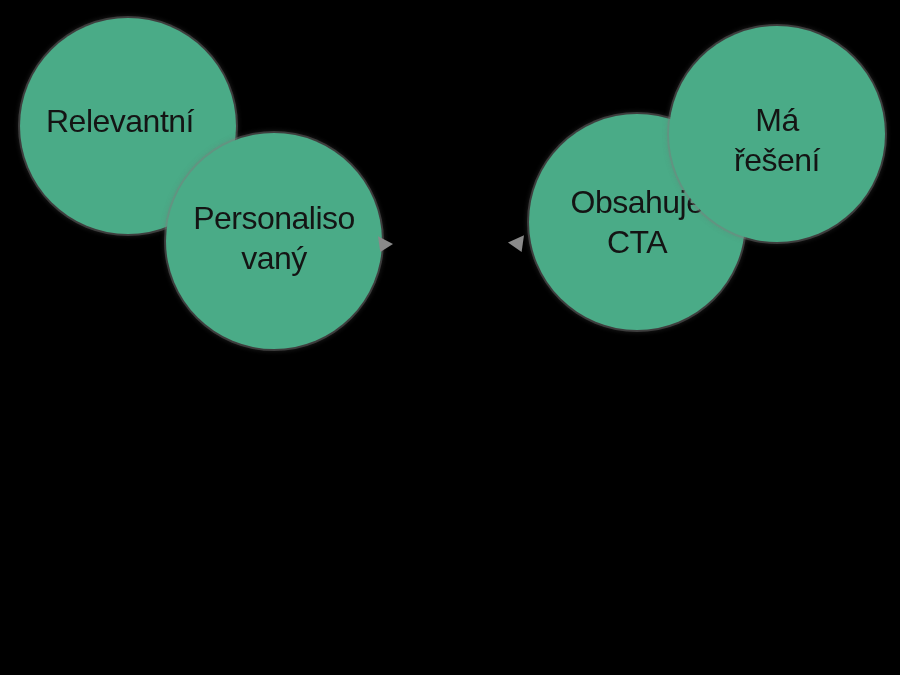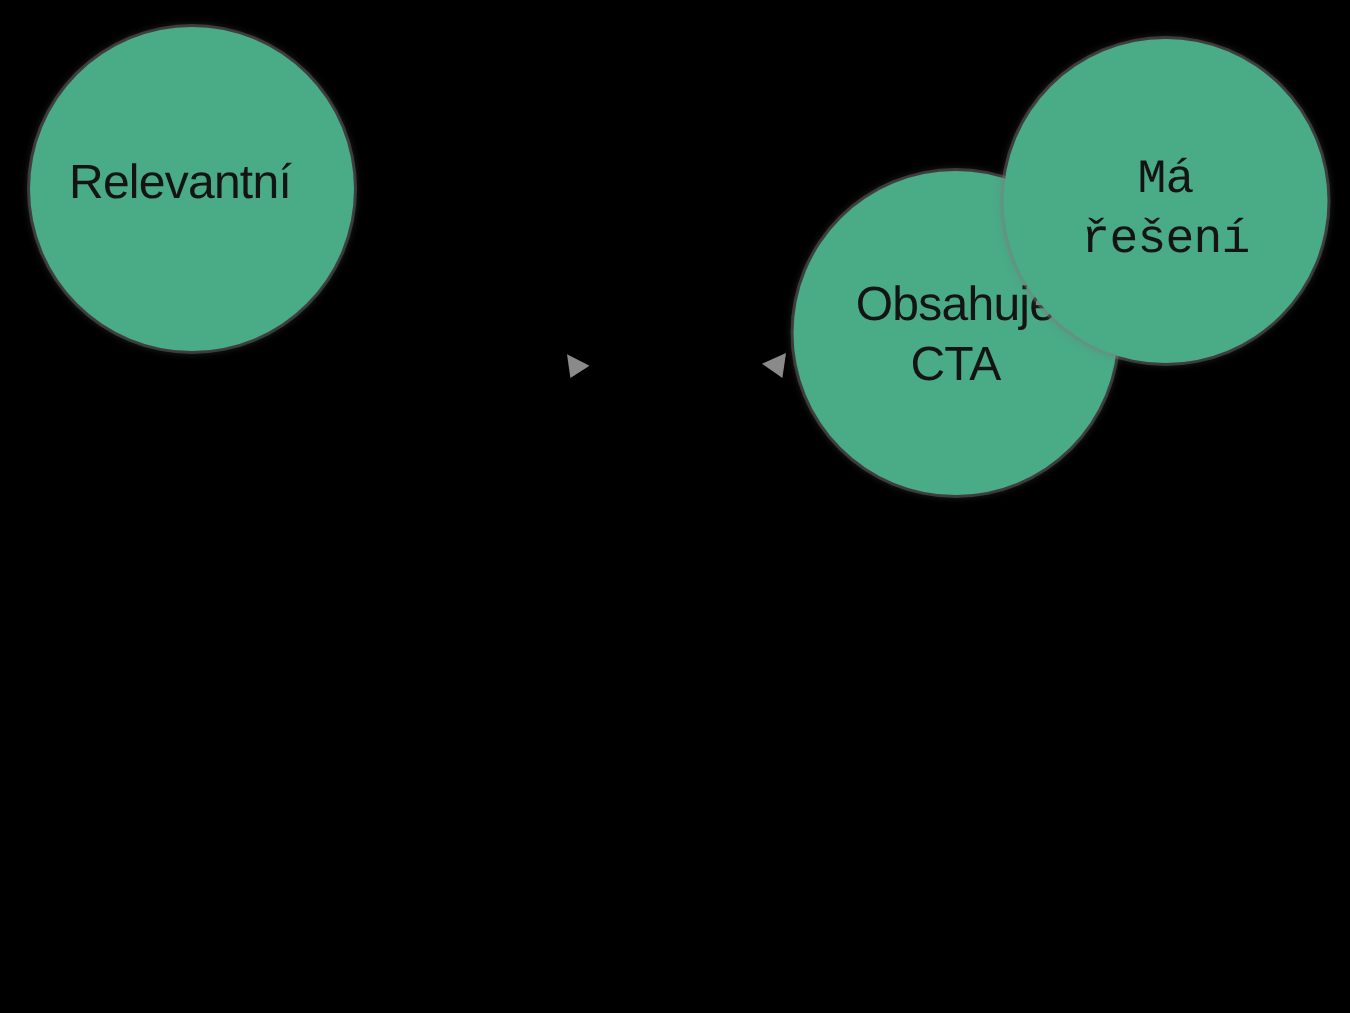--- a/index.html
+++ b/index.html
@@ -40,21 +40,21 @@
   .b-relevantni      { left: 20px;  top: 18px;  }
   .b-personalisovany { left: 166px; top: 133px; }
   .b-reaguje         { left: 348px; top: 39px;  }
   .b-vzdelava        { left: 344px; top: 228px; }
   .b-obsahuje        { left: 529px; top: 114px; }
   .b-ma-reseni       { left: 669px; top: 26px;  }
   
   .b-relevantni      .bubble-label { transform: translate(-8px, -5px); }
   .b-reaguje         .bubble-label { transform: translateY(-18px); }
   .b-vzdelava        .bubble-label { transform: translateY(-10px); }
-  .b-ma-reseni       .bubble-label { transform: translateY(6px); font-family: Liberation Mono, monospace; }
+  .b-ma-reseni       .bubble-label { transform: translateY(6px); }
   .b-personalisovany .bubble-label { transform: translateY(-3px); }
   .arrowhead {
     position: absolute;
     background: var(--arrow, #8a8a8a);
   }
   .arrowhead-left {
     left: 378px; top: 234px;
     width: 15px; height: 18px;
     clip-path: polygon(0% 12%, 100% 55%, 15% 100%);
   }
@@ -66,20 +66,24 @@
 </style>
 </head>
 <body>
 
 <div class="stage">
 
   <div class="bubble b-relevantni">
     <span class="bubble-label">Relevantní</span>
   </div>
 
+  <div class="bubble b-personalisovany">
+    <span class="bubble-label">Personaliso
+vaný</span>
+  </div>
 
 
 
   <div class="bubble b-obsahuje">
     <span class="bubble-label">Obsahuje
 CTA</span>
   </div>
 
   <div class="bubble b-ma-reseni">
     <span class="bubble-label">Má

